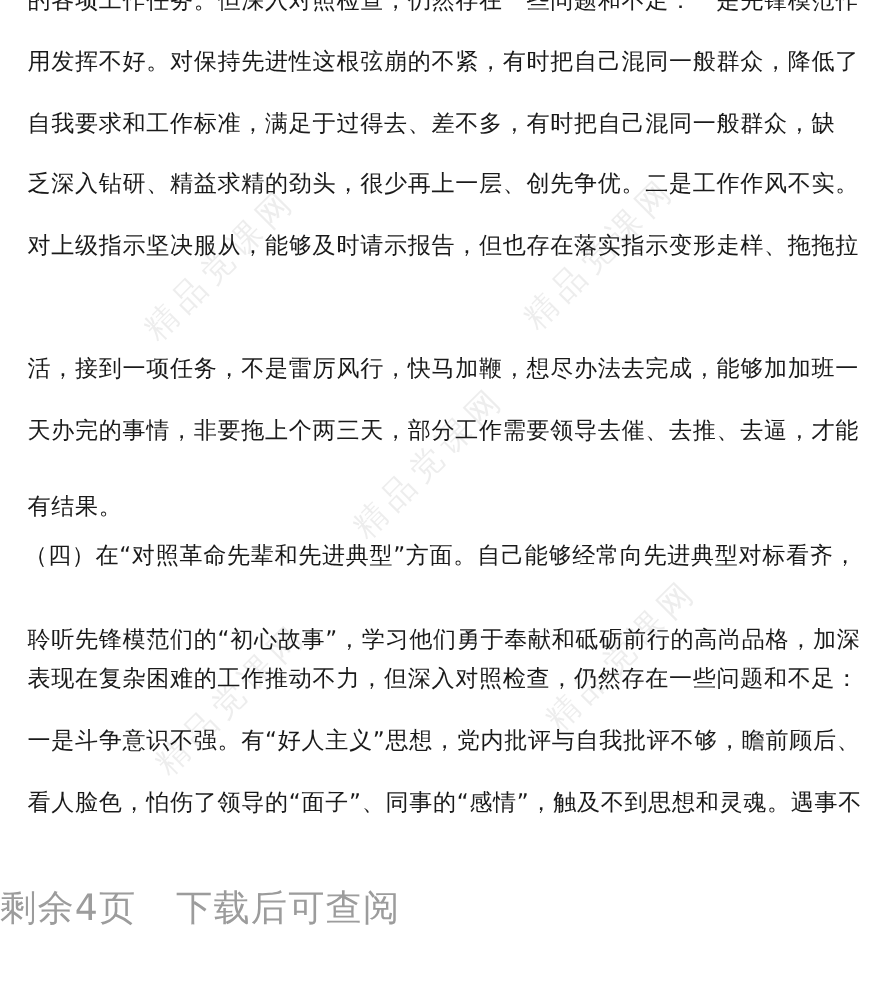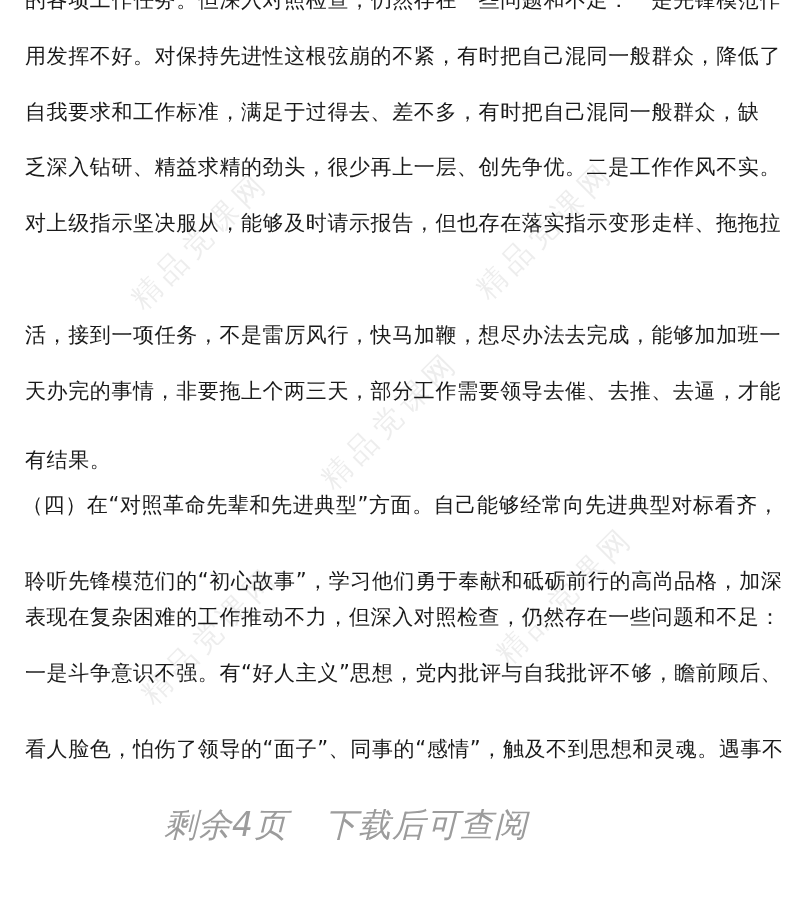--- a/index.html
+++ b/index.html
@@ -13,22 +13,22 @@
     position: absolute; left: 25px; width: 760px;
     font-size: 21px; line-height: 28px; color: #1a1a1a;
     white-space: nowrap; letter-spacing: 0.6px;
   }
   .watermark {
     position: absolute; font-size: 30px; color: rgba(0,0,0,0.07);
     transform: rotate(-45deg); transform-origin: center center;
     white-space: nowrap; letter-spacing: 6px; pointer-events: none;
   }
   .more-banner {
-    position: absolute; left: 0; top: 800px; width: 692px; text-align: center;
-    font-size: 33px; color: #9c9c9c; line-height: 50px; letter-spacing: 1px; font-style: italic;
+    position: absolute; left: 0; top: 800px; width: 692px; 
+    font-size: 33px; color: #9c9c9c; line-height: 50px; letter-spacing: 1px;
   }
   .more-banner .gap { display: inline-block; width: 36px; }
 </style>
 </head>
 <body>
 
 <div class="page">
 
   <div class="watermark" style="left:110px; top:220px;">精品党课网</div>
   <div class="watermark" style="left:455px; top:210px;">精品党课网</div>
@@ -41,19 +41,19 @@
   <div class="line" style="top:98px;">自我要求和工作标准，满足于过得去、差不多，有时把自己混同一般群众，缺</div>
   <div class="line" style="top:153px;">乏深入钻研、精益求精的劲头，很少再上一层、创先争优。二是工作作风不实。</div>
   <div class="line" style="top:209px;">对上级指示坚决服从，能够及时请示报告，但也存在落实指示变形走样、拖拖拉</div>
   <div class="line" style="top:321px;">活，接到一项任务，不是雷厉风行，快马加鞭，想尽办法去完成，能够加加班一</div>
   <div class="line" style="top:377px;">天办完的事情，非要拖上个两三天，部分工作需要领导去催、去推、去逼，才能</div>
   <div class="line" style="top:446px;">有结果。</div>
   <div class="line" style="top:491px; left:22px;">（四）在“对照革命先辈和先进典型”方面。自己能够经常向先进典型对标看齐，</div>
   <div class="line" style="top:547px;margin-top:20px;">聆听先锋模范们的“初心故事”，学习他们勇于奉献和砥砺前行的高尚品格，加深</div>
   <div class="line" style="top:603px;">表现在复杂困难的工作推动不力，但深入对照检查，仍然存在一些问题和不足：</div>
   <div class="line" style="top:659px;">一是斗争意识不强。有“好人主义”思想，党内批评与自我批评不够，瞻前顾后、</div>
-  <div class="line" style="top:735px;">看人脸色，怕伤了领导的“面子”、同事的“感情”，触及不到思想和灵魂。遇事不</div>
+  <div class="line" style="top:715px;">看人脸色，怕伤了领导的“面子”、同事的“感情”，触及不到思想和灵魂。遇事不</div>
 
   <div class="more-banner">
     <span>剩余4页</span><span class="gap"></span><span>下载后可查阅</span>
   </div>
 
 </div>
 
 </body></html>

